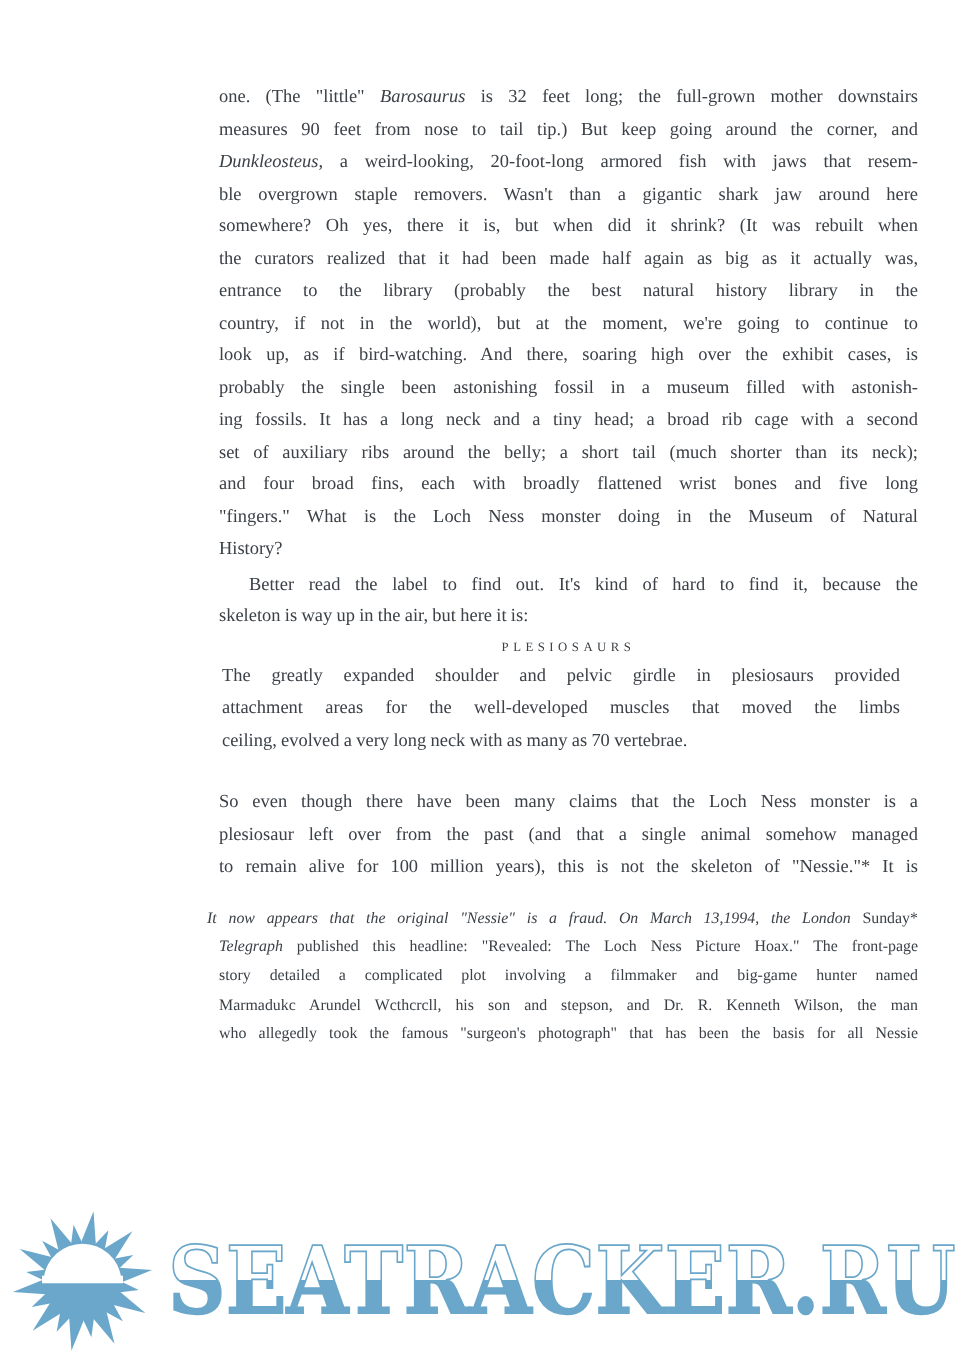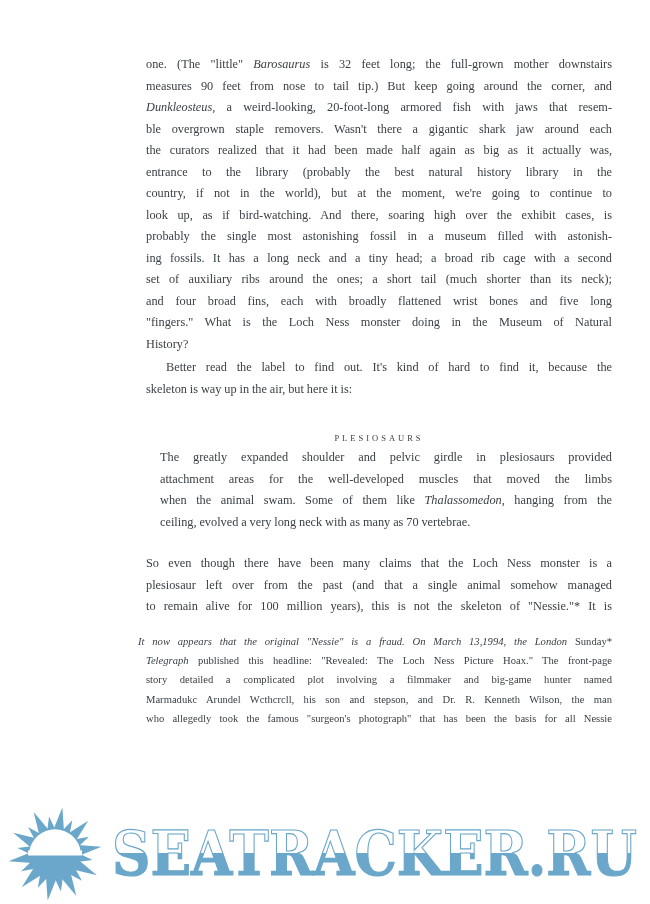--- a/index.html
+++ b/index.html
@@ -19,25 +19,25 @@
   .line { text-align:justify; text-align-last:justify; }
   .para-last-left .line:last-child { text-align-last:left; }
   .indent-first .line:first-child { text-indent:20px; }
 
   .p2 { margin-top:2px; }
 
   .section-label {
     text-align:center;
     font-size:8.5px;
     letter-spacing:3px;
-    margin-top:33px;
+    margin-top:4px;
     margin-bottom:4px;
     color:#3b4147;
   }
-  .quote { margin-left:14px; width:452px; }
+  .quote { margin-left:2px; width:452px; }
   .p3 { margin-top:20px; }
 
   .footnote {
     margin-top:14px;
     font-size:10.6px;
     line-height:19.4px;
     word-spacing:-0.2px;
   }
   .footnote .line:first-child { text-indent:-8px; }
 
@@ -47,44 +47,44 @@
 </head>
 <body>
 
 <div class="page">
   <div class="text-col">
 
     <div class="block body-text para-last-left">
         <div class="line">one. (The "little" <i>Barosaurus</i> is 32 feet long; the full-grown mother downstairs</div>
         <div class="line">measures 90 feet from nose to tail tip.) But keep going around the corner, and</div>
         <div class="line"><i>Dunkleosteus,</i> a weird-looking, 20-foot-long armored fish with jaws that resem-</div>
-        <div class="line">ble overgrown staple removers. Wasn't there a gigantic shark jaw around each</div>
+        <div class="line">ble overgrown staple removers. Wasn't than a gigantic shark jaw around here</div>
+        <div class="line">somewhere? Oh yes, there it is, but when did it shrink? (It was rebuilt when</div>
         <div class="line">the curators realized that it had been made half again as big as it actually was,</div>
         <div class="line">entrance to the library (probably the best natural history library in the</div>
         <div class="line">country, if not in the world), but at the moment, we're going to continue to</div>
         <div class="line">look up, as if bird-watching. And there, soaring high over the exhibit cases, is</div>
-        <div class="line">probably the single most astonishing fossil in a museum filled with astonish-</div>
+        <div class="line">probably the single been astonishing fossil in a museum filled with astonish-</div>
         <div class="line">ing fossils. It has a long neck and a tiny head; a broad rib cage with a second</div>
-        <div class="line">set of auxiliary ribs around the ones; a short tail (much shorter than its neck);</div>
+        <div class="line">set of auxiliary ribs around the belly; a short tail (much shorter than its neck);</div>
         <div class="line">and four broad fins, each with broadly flattened wrist bones and five long</div>
         <div class="line">"fingers." What is the Loch Ness monster doing in the Museum of Natural</div>
         <div class="line">History?</div>
       </div>
 
     <div class="block body-text para-last-left indent-first p2">
         <div class="line">Better read the label to find out. It's kind of hard to find it, because the</div>
         <div class="line">skeleton is way up in the air, but here it is:</div>
       </div>
 
     <div class="section-label">PLESIOSAURS</div>
 
     <div class="block body-text para-last-left quote">
         <div class="line">The greatly expanded shoulder and pelvic girdle in plesiosaurs provided</div>
         <div class="line">attachment areas for the well-developed muscles that moved the limbs</div>
-        <div class="line">when the animal swam. Some of them like <i>Thalassomedon,</i> hanging from the</div>
         <div class="line">ceiling, evolved a very long neck with as many as 70 vertebrae.</div>
       </div>
 
     <div class="block body-text p3">
         <div class="line">So even though there have been many claims that the Loch Ness monster is a</div>
         <div class="line">plesiosaur left over from the past (and that a single animal somehow managed</div>
         <div class="line">to remain alive for 100 million years), this is not the skeleton of "Nessie."* It is</div>
       </div>
 
     <div class="block footnote">

